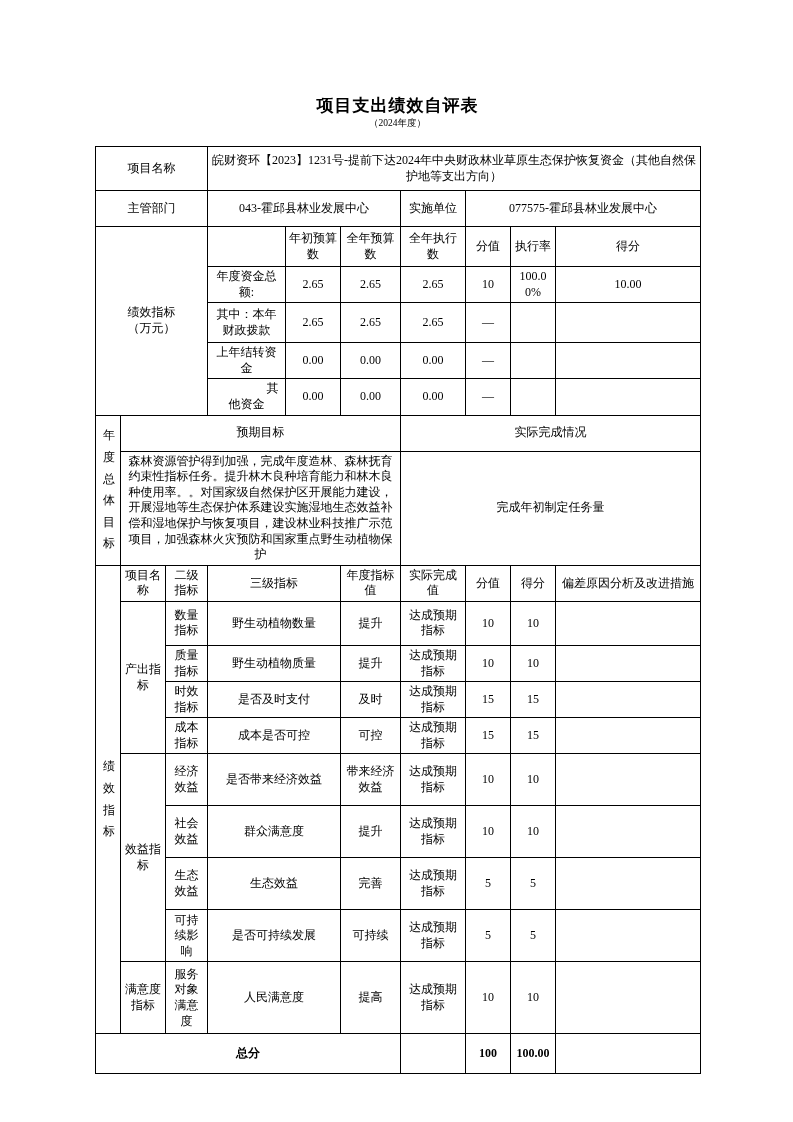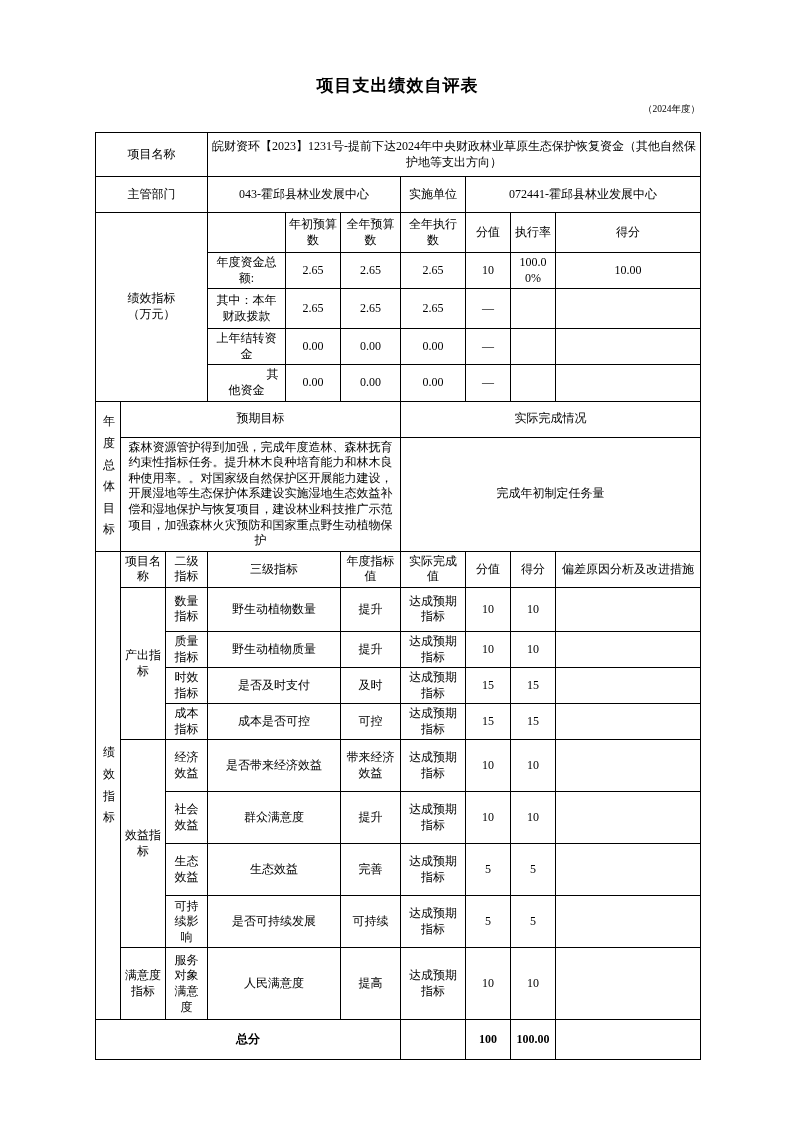--- a/index.html
+++ b/index.html
@@ -2,28 +2,28 @@
 <html><head>
 <meta charset="utf-8">
 <style>
   * { margin:0; padding:0; box-sizing:border-box; }
   html,body { background:#ffffff; }
   body {
     width:793px; height:1122px;
     font-family:"Liberation Serif","DejaVu Serif",serif;
     color:#000;
   }
-  .page { width:793px; height:1122px; background:#fff; padding-top:74px; overflow:hidden; }
+  .page { width:793px; height:1122px; background:#fff; padding-top:94px; overflow:hidden; }
   .doc-title {
     width:605px; margin-left:95px; text-align:center;
     font-size:17px; font-weight:bold; letter-spacing:1px;
   }
   .doc-subtitle {
-    width:605px; margin-left:95px; text-align:right;
-    font-size:9.5px; margin-top:6px;
+    width:605px; margin-left:95px; text-align:center;
+    font-size:9.5px; 
   }
   table.form {
     border-collapse:collapse; table-layout:fixed;
     width:605px; margin:16px 0 9px 95px;
   }
   .form td {
     border:1px solid #000;
     font-size:12px; line-height:1.3;
     text-align:center; vertical-align:middle;
     padding:2px 3px;
@@ -64,21 +64,21 @@
 
     <tr class="h44">
       <td colspan="3">项目名称</td>
       <td colspan="7">皖财资环【2023】1231号-提前下达2024年中央财政林业草原生态保护恢复资金（其他自然保护地等支出方向）</td>
     </tr>
 
     <tr class="h36">
       <td colspan="3">主管部门</td>
       <td colspan="3">043-霍邱县林业发展中心</td>
       <td>实施单位</td>
-      <td colspan="3">072441-霍邱县林业发展中心</td>
+      <td colspan="3">077575-霍邱县林业发展中心</td>
     </tr>
 
     <tr class="h40">
       <td colspan="3" rowspan="5" class="vcell"><span class="wrap4">绩效指标（万元）</span></td>
       <td></td>
       <td>年初预算数</td>
       <td>全年预算数</td>
       <td>全年执行数</td>
       <td>分值</td>
       <td>执行率</td>

